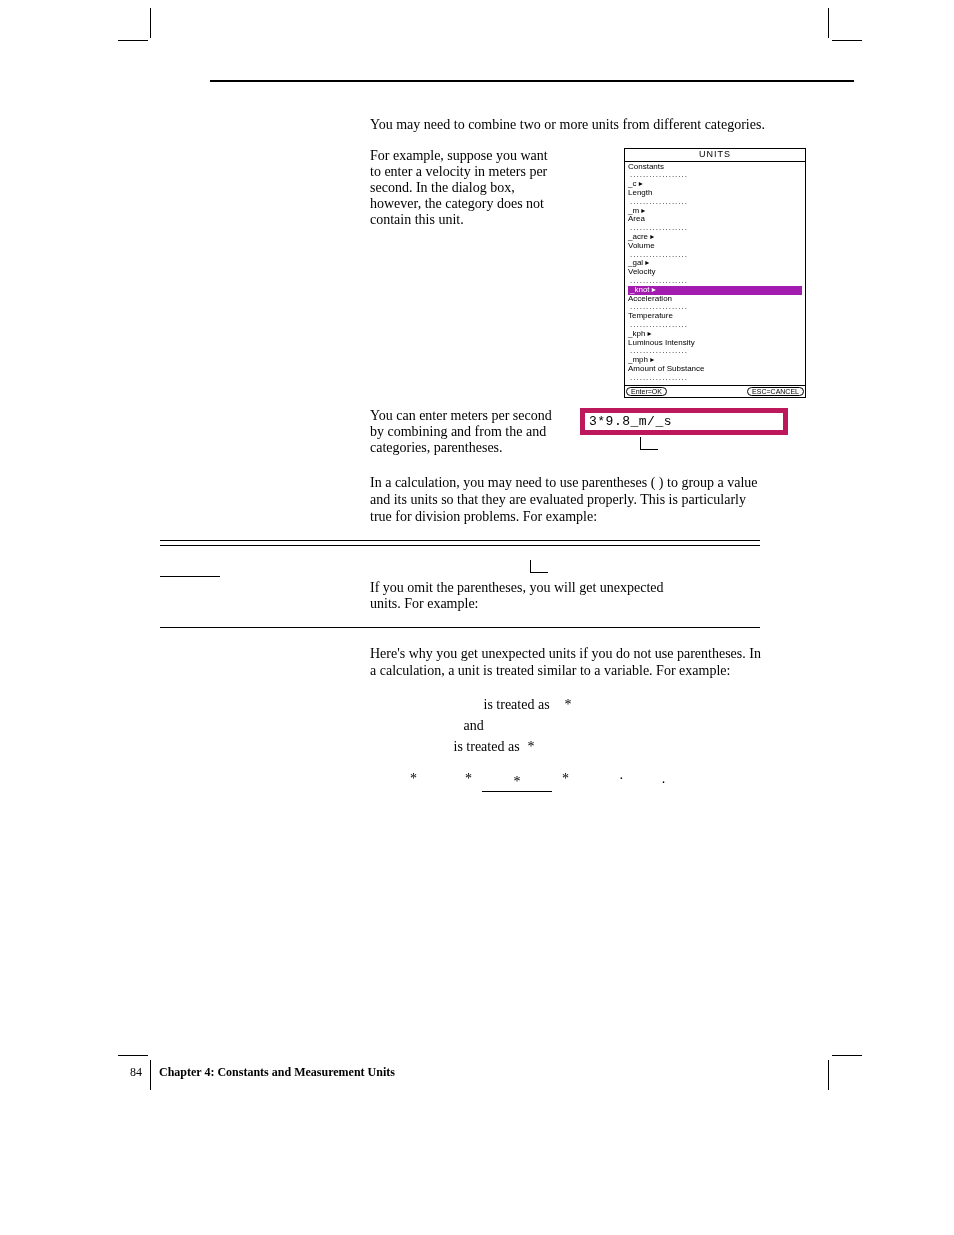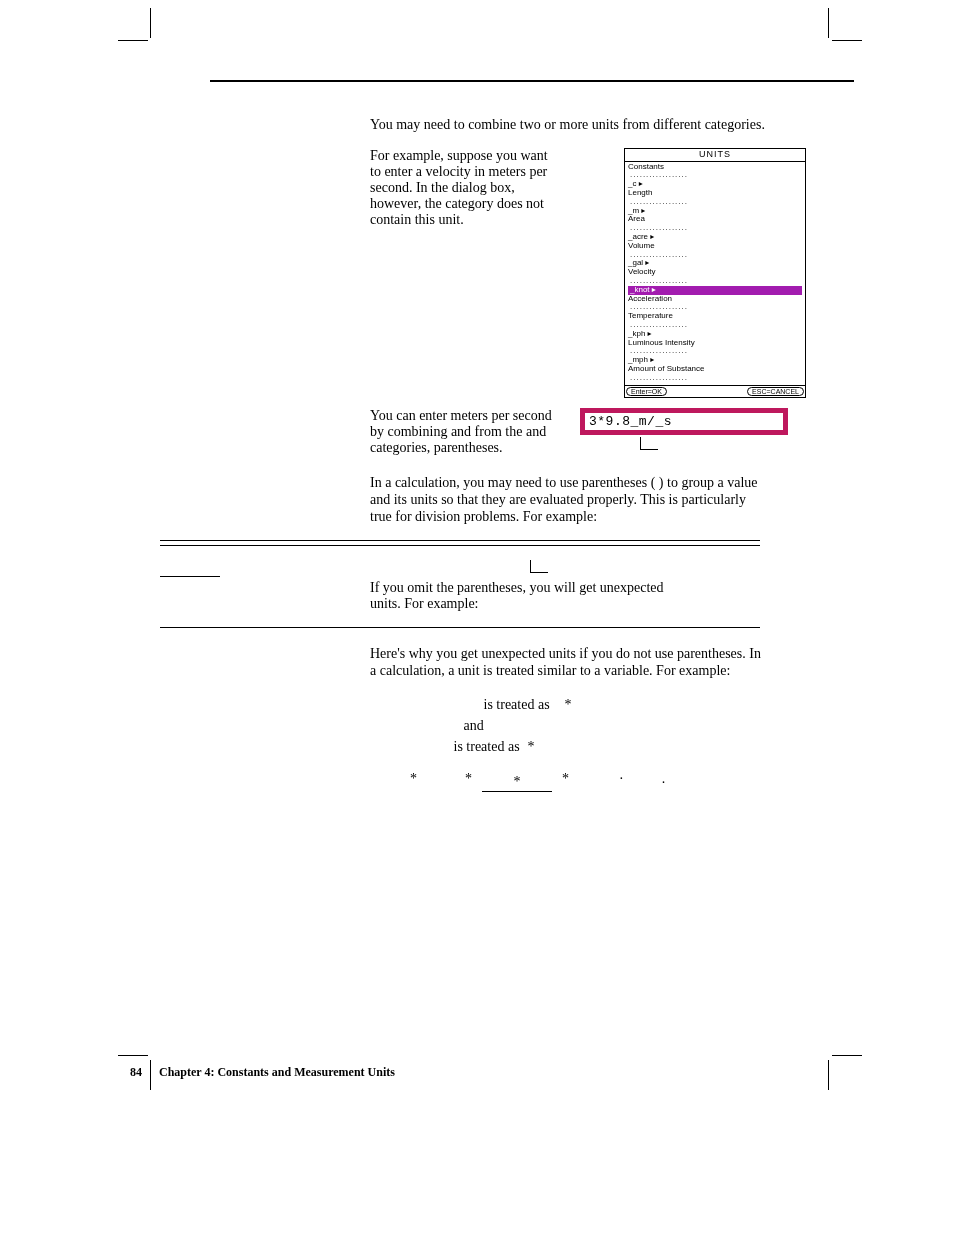--- a/index.html
+++ b/index.html
@@ -90,21 +90,21 @@
     display: inline-flex; align-items: center; gap: 10px;
     font-family: "Times New Roman", serif; font-size: 14px;
     margin-left: 40px;
   }
   .fraction-eq .col { display: inline-flex; flex-direction: column; align-items: center; line-height: 1; }
   .fraction-eq .bar { border-top: 1px solid #000; width: 70px; margin: 2px 0; }
 
   .footer {
     position: absolute; left: 130px; bottom: 155px; font-size: 12px;
   }
-  .footer .pn { font-weight: bold; margin-right: 14px; margin-top: 48px; }
+  .footer .pn { font-weight: normal; margin-right: 14px; margin-top: 48px; }
   .footer .ch { font-weight: bold; margin-top: 24px; }
 </style>
 </head>
 <body>
 
 <div class="page">
 
   <div class="cropmark cm-v" style="left:150px; top:8px;"></div>
   <div class="cropmark cm-h" style="left:118px; top:40px;"></div>
   <div class="cropmark cm-v" style="left:828px; top:8px;"></div>

